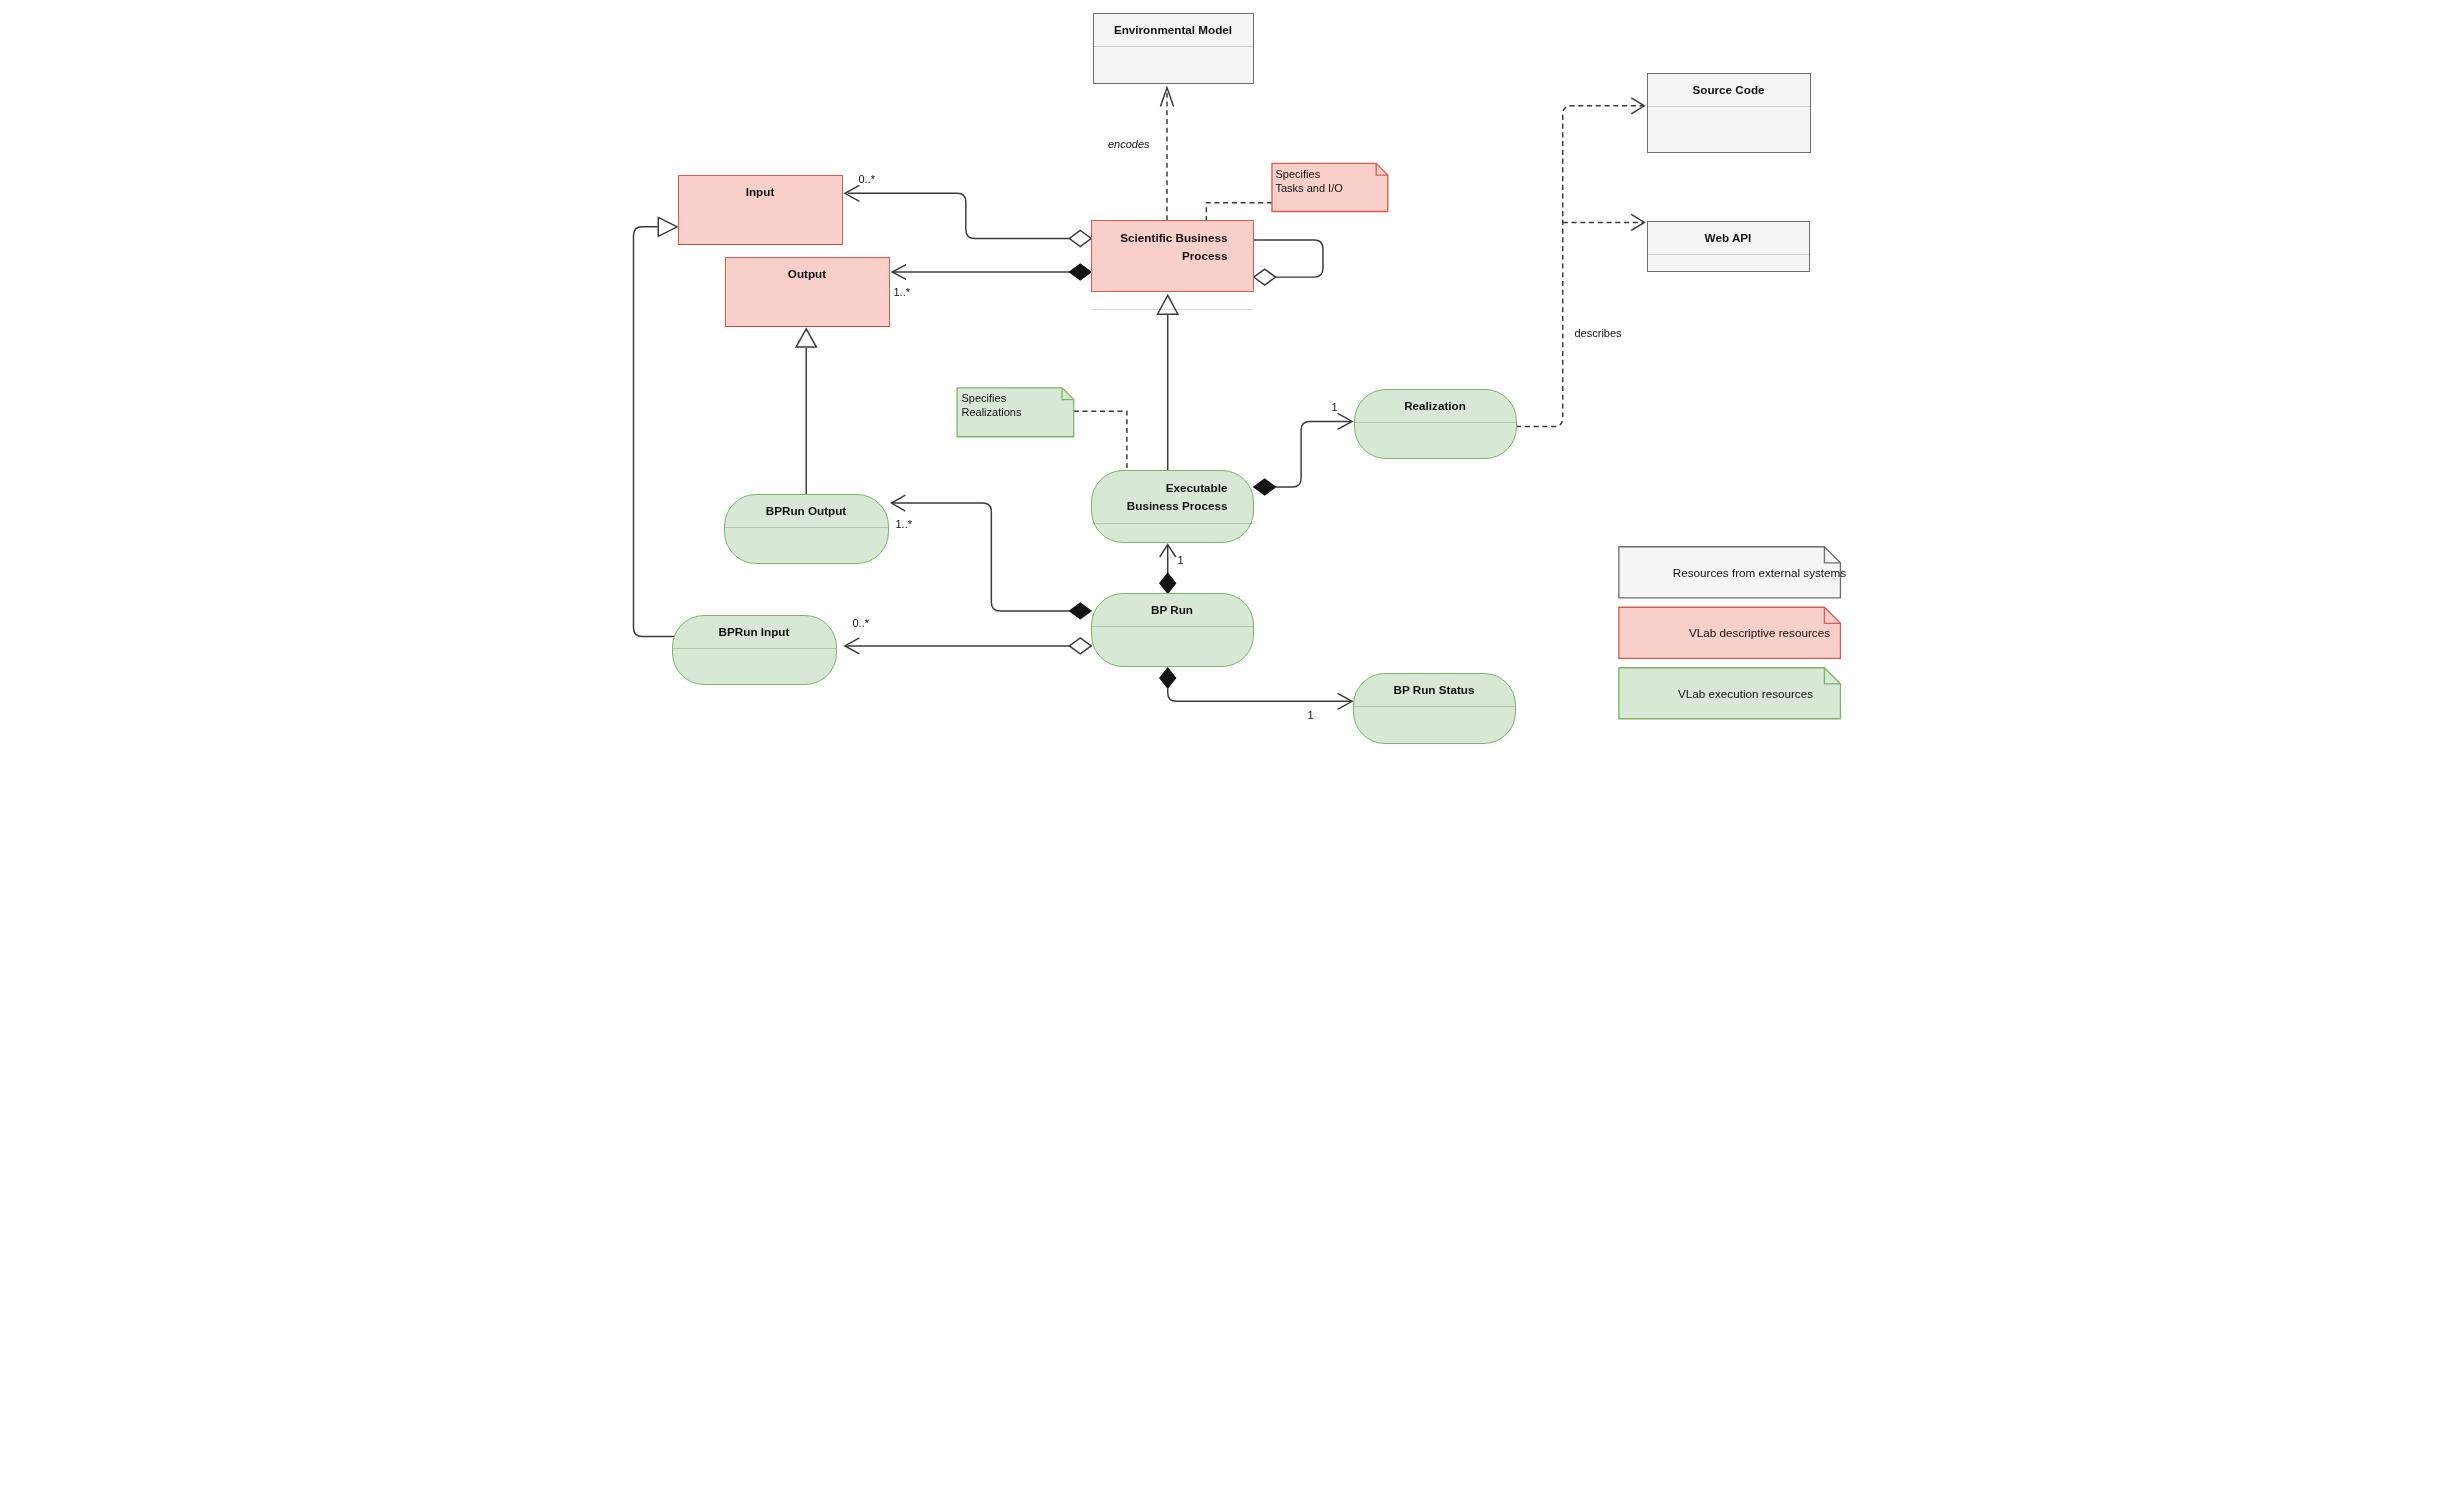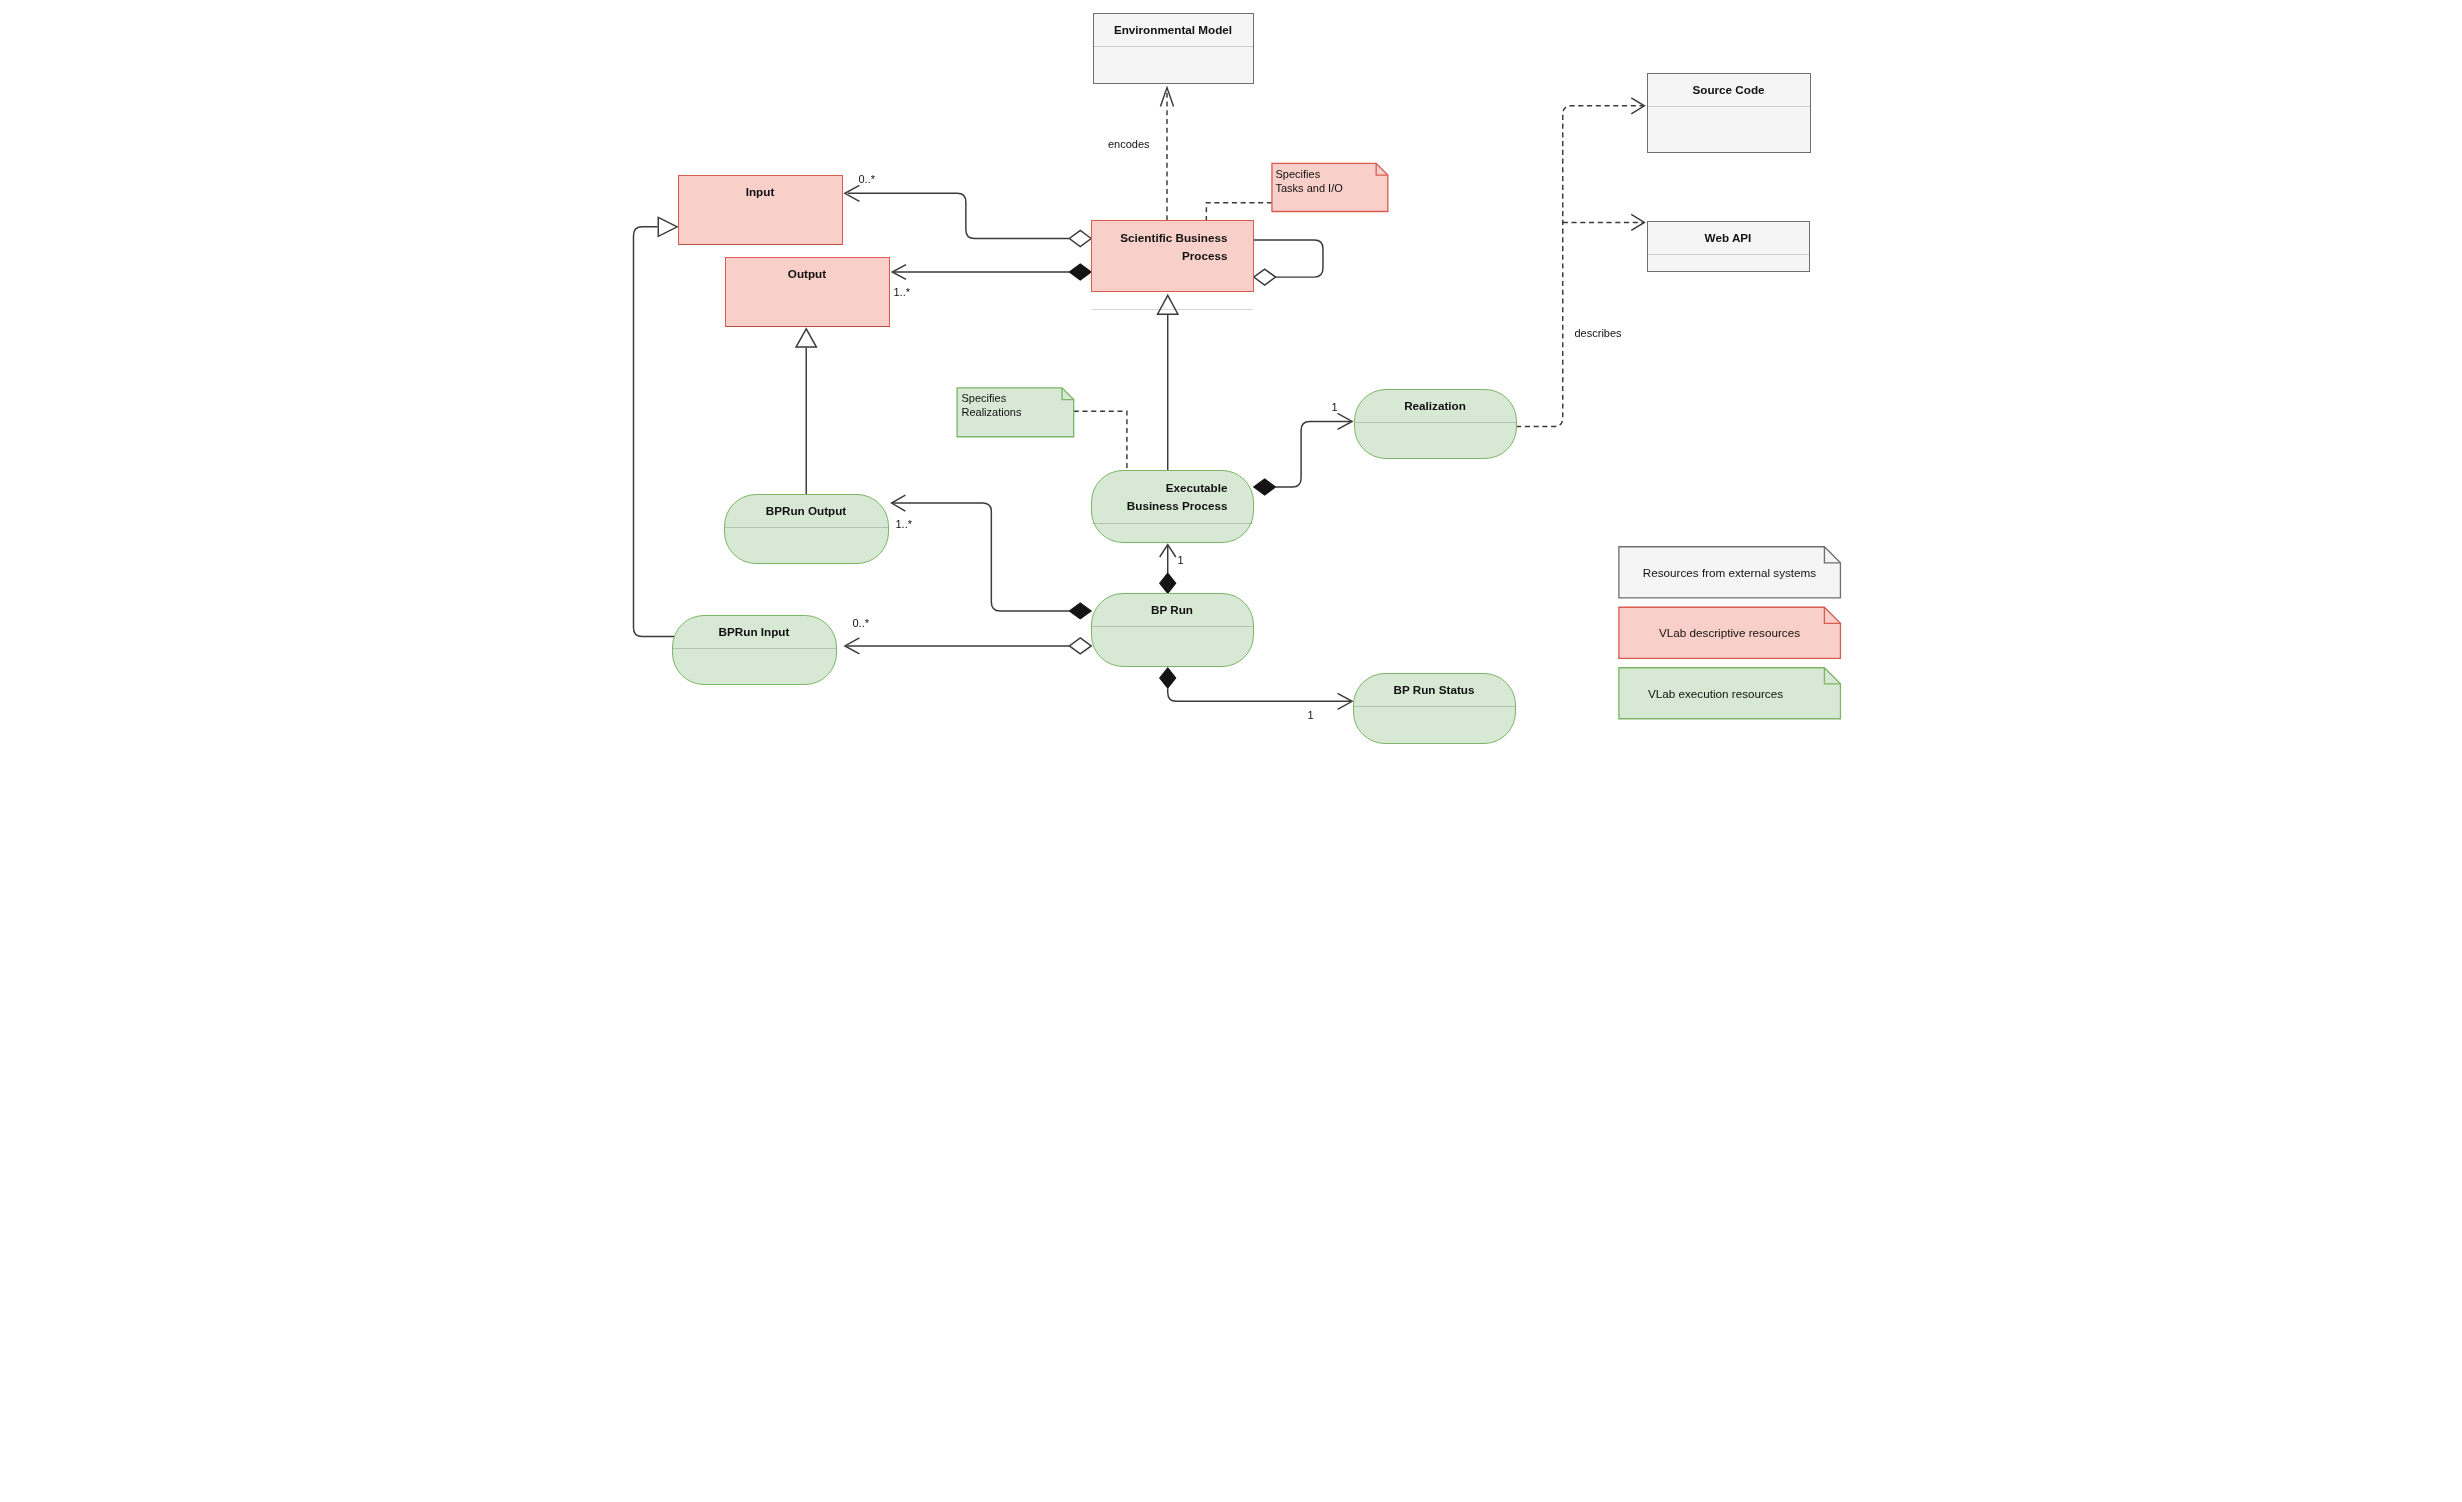--- a/index.html
+++ b/index.html
@@ -23,23 +23,23 @@
   .klass{position:absolute;z-index:2;box-sizing:border-box;border:1.5px solid;display:flex;flex-direction:column;}
   .pink{background:#f9cfca;border-color:#d85c50;gap:36px;}
   .green{background:#d7e9d4;border-color:#7cb566;border-radius:32px;}
   .gray{background:#f5f5f5;border-color:#6e6e6e;}
   .k-title{flex:0 0 32px;display:flex;align-items:center;justify-content:center;
            font-weight:bold;font-size:11.7px;line-height:1.5;text-align:right;padding:0 5.8px;}
   .two .k-title{flex:0 0 52px;padding:0 25px;}
   .k-body{flex:1;border-top:1.1px solid rgba(0,0,0,0.16);}
 
   .note-text{position:absolute;z-index:3;font-size:11px;line-height:1.3;white-space:pre-line;}
-  .legend-text{position:absolute;z-index:3;font-size:11.7px;display:flex;align-items:center;justify-content:center;text-align:center;}
+  .legend-text{position:absolute;z-index:3;font-size:11.7px;display:flex;align-items:center;justify-content:center;text-align:center;padding-left:30px;}
   .elabel{position:absolute;z-index:3;font-size:11px;}
-  .r{text-align:right;}
+  .r{text-align:right;font-style:italic;}
 </style>
 </head>
 <body>
 
 <div class="canvas">
 
   <svg class="wires" width="1231" height="751" viewBox="0 0 1689 1030">
 
     <g>
       <path class="wire dash" d="M756,302 L756,126"></path>

